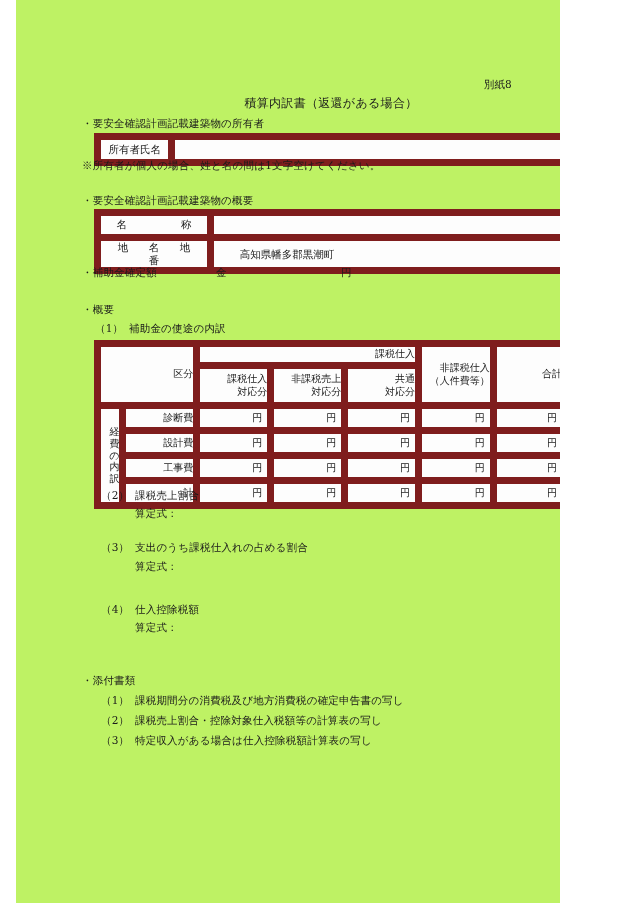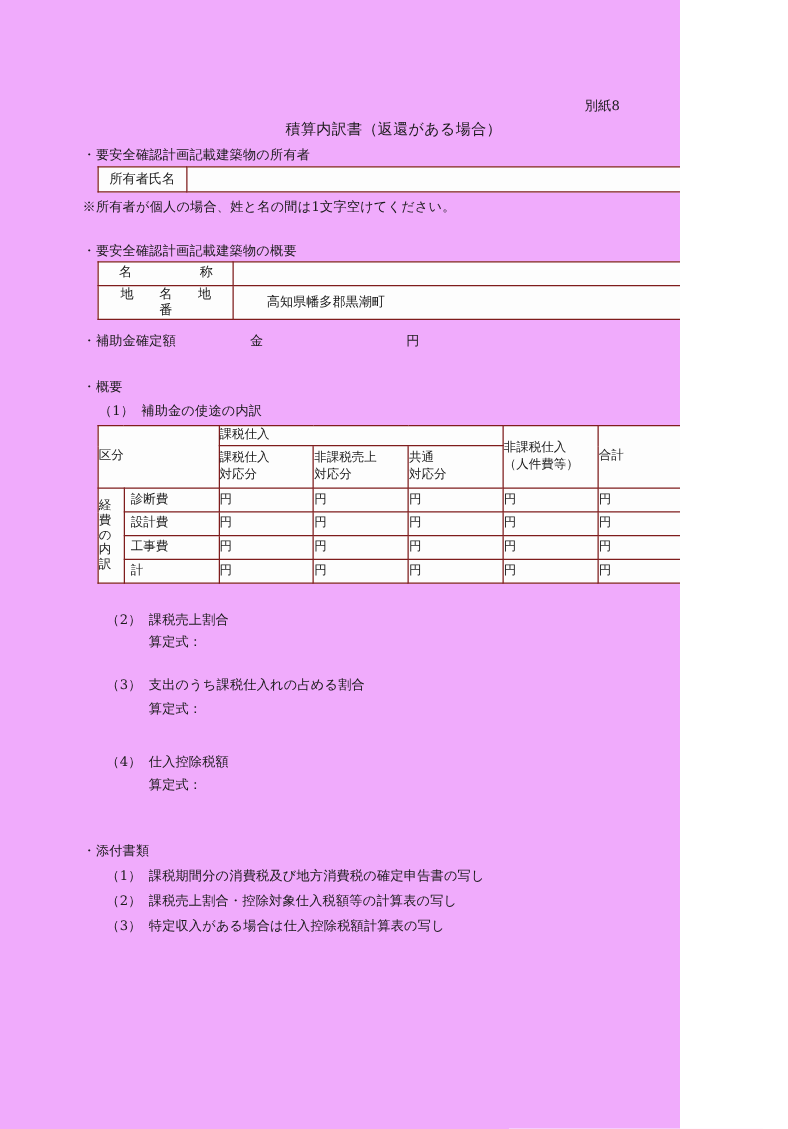--- a/index.html
+++ b/index.html
@@ -9,22 +9,23 @@
   }
   body {
     font-family: "DejaVu Serif", "Liberation Serif", serif;
     color: #1a1a1a;
     -webkit-font-smoothing: antialiased;
   }
   .page {
     position: relative;
     width: 544px;
     height: 903px;
-    background: #f0abfc;
+    background: #bef264;
     overflow: hidden;
+    margin-left: 16px;
   }
 
   
   .doc-id {
     position: absolute;
     top: 78px;
     right: 48px;
     font-size: 10.5px;
     letter-spacing: 0.2px;
   }
@@ -71,21 +72,21 @@
   }
 
   
   table {
     position: absolute;
     border-collapse: collapse;
     font-size: 10.5px;
     background: #fdfdfd;
   }
   table td {
-    border: 1px solid #7f1d1d;
+    border: 7px solid #7f1d1d;
     padding: 0;
     vertical-align: middle;
     line-height: 1.25;
   }
 
   
   #owner-table { left: 78px; top: 133px; width: 475px; }
   #owner-table td { height: 19px; }
   .owner-label {
     width: 70px;
@@ -105,21 +106,21 @@
   .outline-value {
     width: 375px;
     padding-left: 26px;
   }
   .spaced-3 { letter-spacing: 11px; padding-left: 11px; }
   .spaced-2 { letter-spacing: 5px; padding-left: 5px; }
 
   
   #breakdown-table { left: 78px; top: 340px; width: 475px; }
   #breakdown-table td {
-    text-align: left;
+    text-align: right;
     font-size: 10px;
   }
   .bd-kubun { width: 92px; height: 48px; }
   .bd-group { height: 15px; }
   .bd-sub { height: 33px; }
   .bd-col { width: 77px; }
   .bd-col-last { width: 75px; }
   .bd-vert {
     width: 20px;
     font-size: 9.5px;

